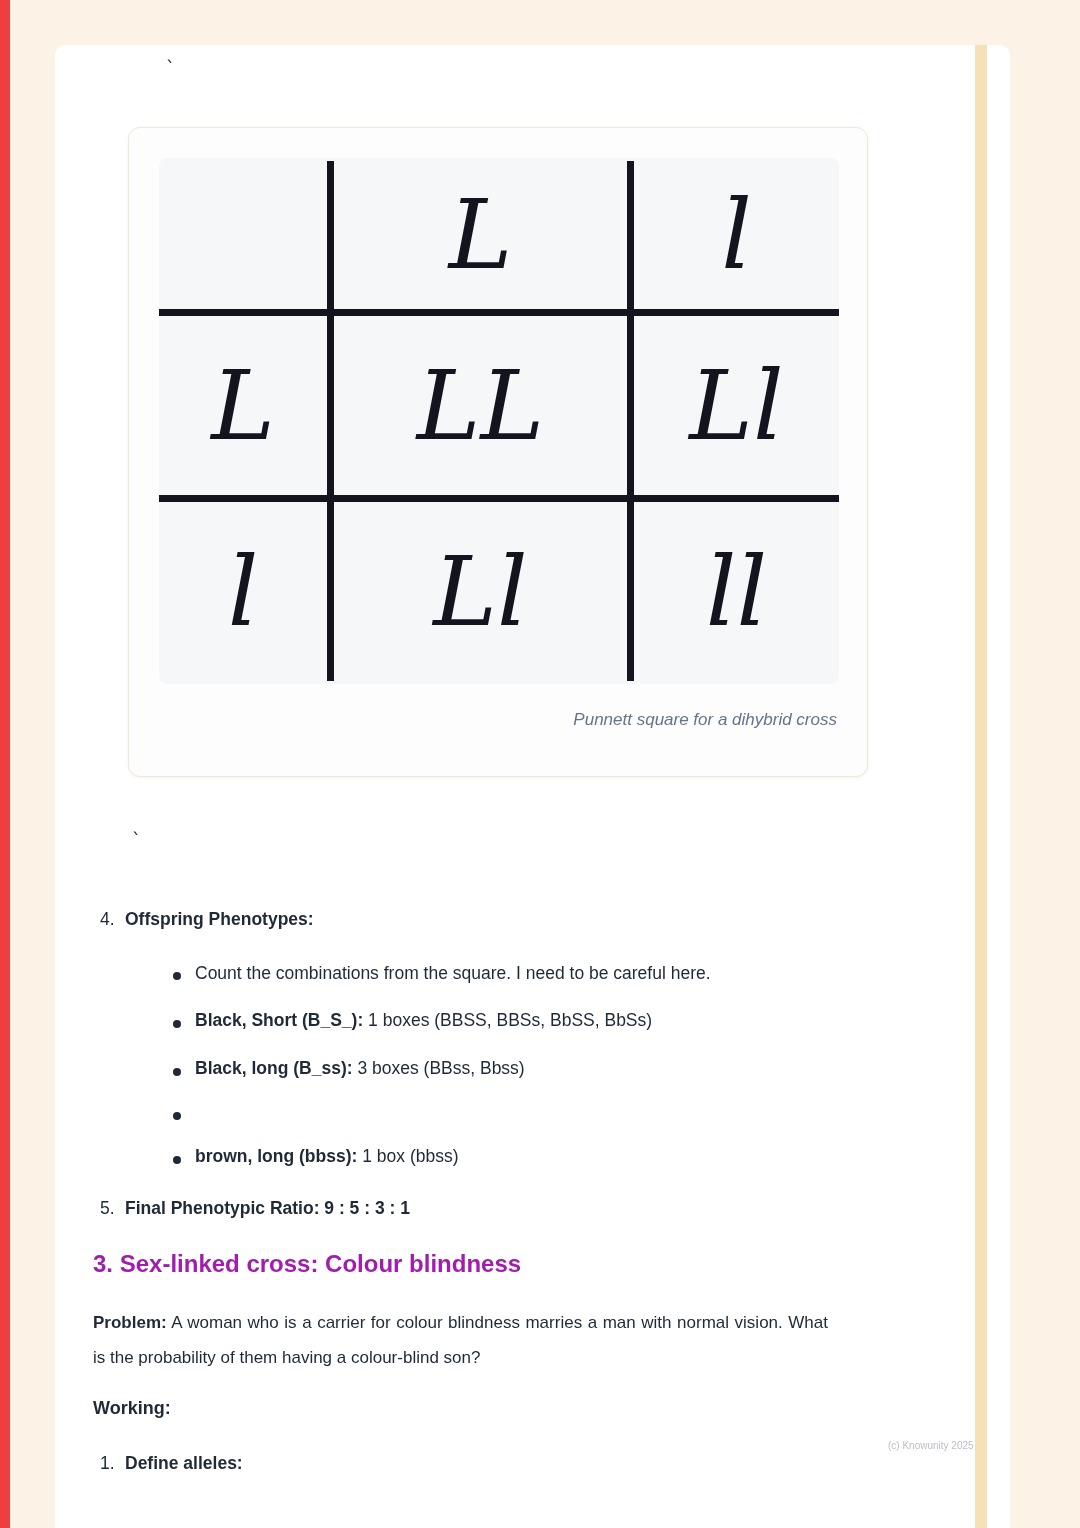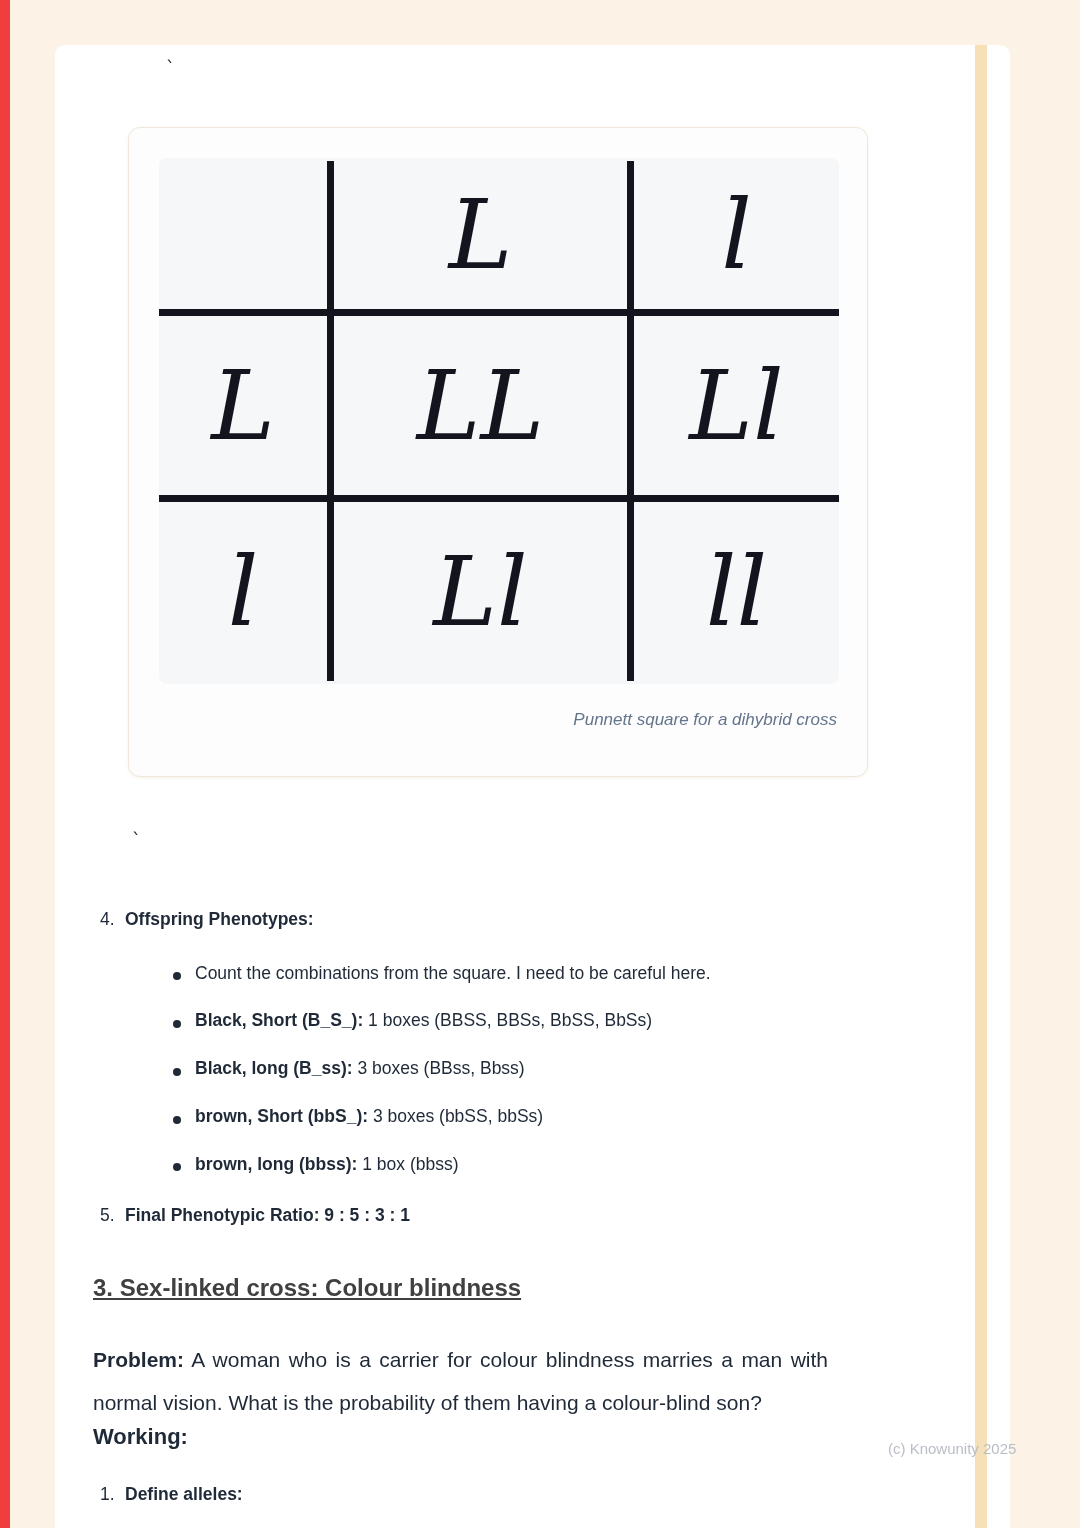--- a/index.html
+++ b/index.html
@@ -118,40 +118,39 @@
     width: 8px; height: 8px;
     border-radius: 50%;
     background: #1f2937;
     margin-top: 7px;
     margin-right: 14px;
   }
   .item-5 { margin-top: 28px; }
   strong { font-weight: bold; }
 
   .section-heading {
-    margin-top: 46px;
+    margin-top: 30px;
     font-size: 24px;
     font-weight: bold;
-    color: #404040;
-    text-decoration: underline;
+    color: #a21caf;
   }
   .para {
-    margin-top: 36px;
-    font-size: 21px;
+    margin-top: 28px;
+    font-size: 17px;
     line-height: 2.05;
     text-align: justify;
     width: 735px;
   }
-  .working { font-size: 22px; }
+  .working { margin-top: 22px; font-size: 18px; }
   .step-1 { margin-top: 32px; }
 
   .watermark {
     position: absolute;
     left: 888px; top: 1440px;
-    font-size: 15px;
+    font-size: 10px;
     color: #b9bec6;
     z-index: 4;
     white-space: nowrap;
   }
 </style>
 </head>
 <body>
 
 <div class="page">
   <div class="left-stripe"></div>
@@ -195,21 +194,20 @@
         <div class="bullet-item">
           <span class="bullet-dot"></span>
           <span><strong>Black, Short (B_S_):</strong><span> 1 boxes (BBSS, BBSs, BbSS, BbSs)</span></span>
         </div>
         <div class="bullet-item">
           <span class="bullet-dot"></span>
           <span><strong>Black, long (B_ss):</strong><span> 3 boxes (BBss, Bbss)</span></span>
         </div>
         <div class="bullet-item">
           <span class="bullet-dot"></span>
-          <span><strong>brown, Short (bbS_):</strong><span> 3 boxes (bbSS, bbSs)</span></span>
         </div>
         <div class="bullet-item">
           <span class="bullet-dot"></span>
           <span><strong>brown, long (bbss):</strong><span> 1 box (bbss)</span></span>
         </div>
       </div>
 
       <div class="numbered-item item-5">
         <span class="num">5.</span>
         <strong>Final Phenotypic Ratio: 9 : 5 : 3 : 1</strong>

